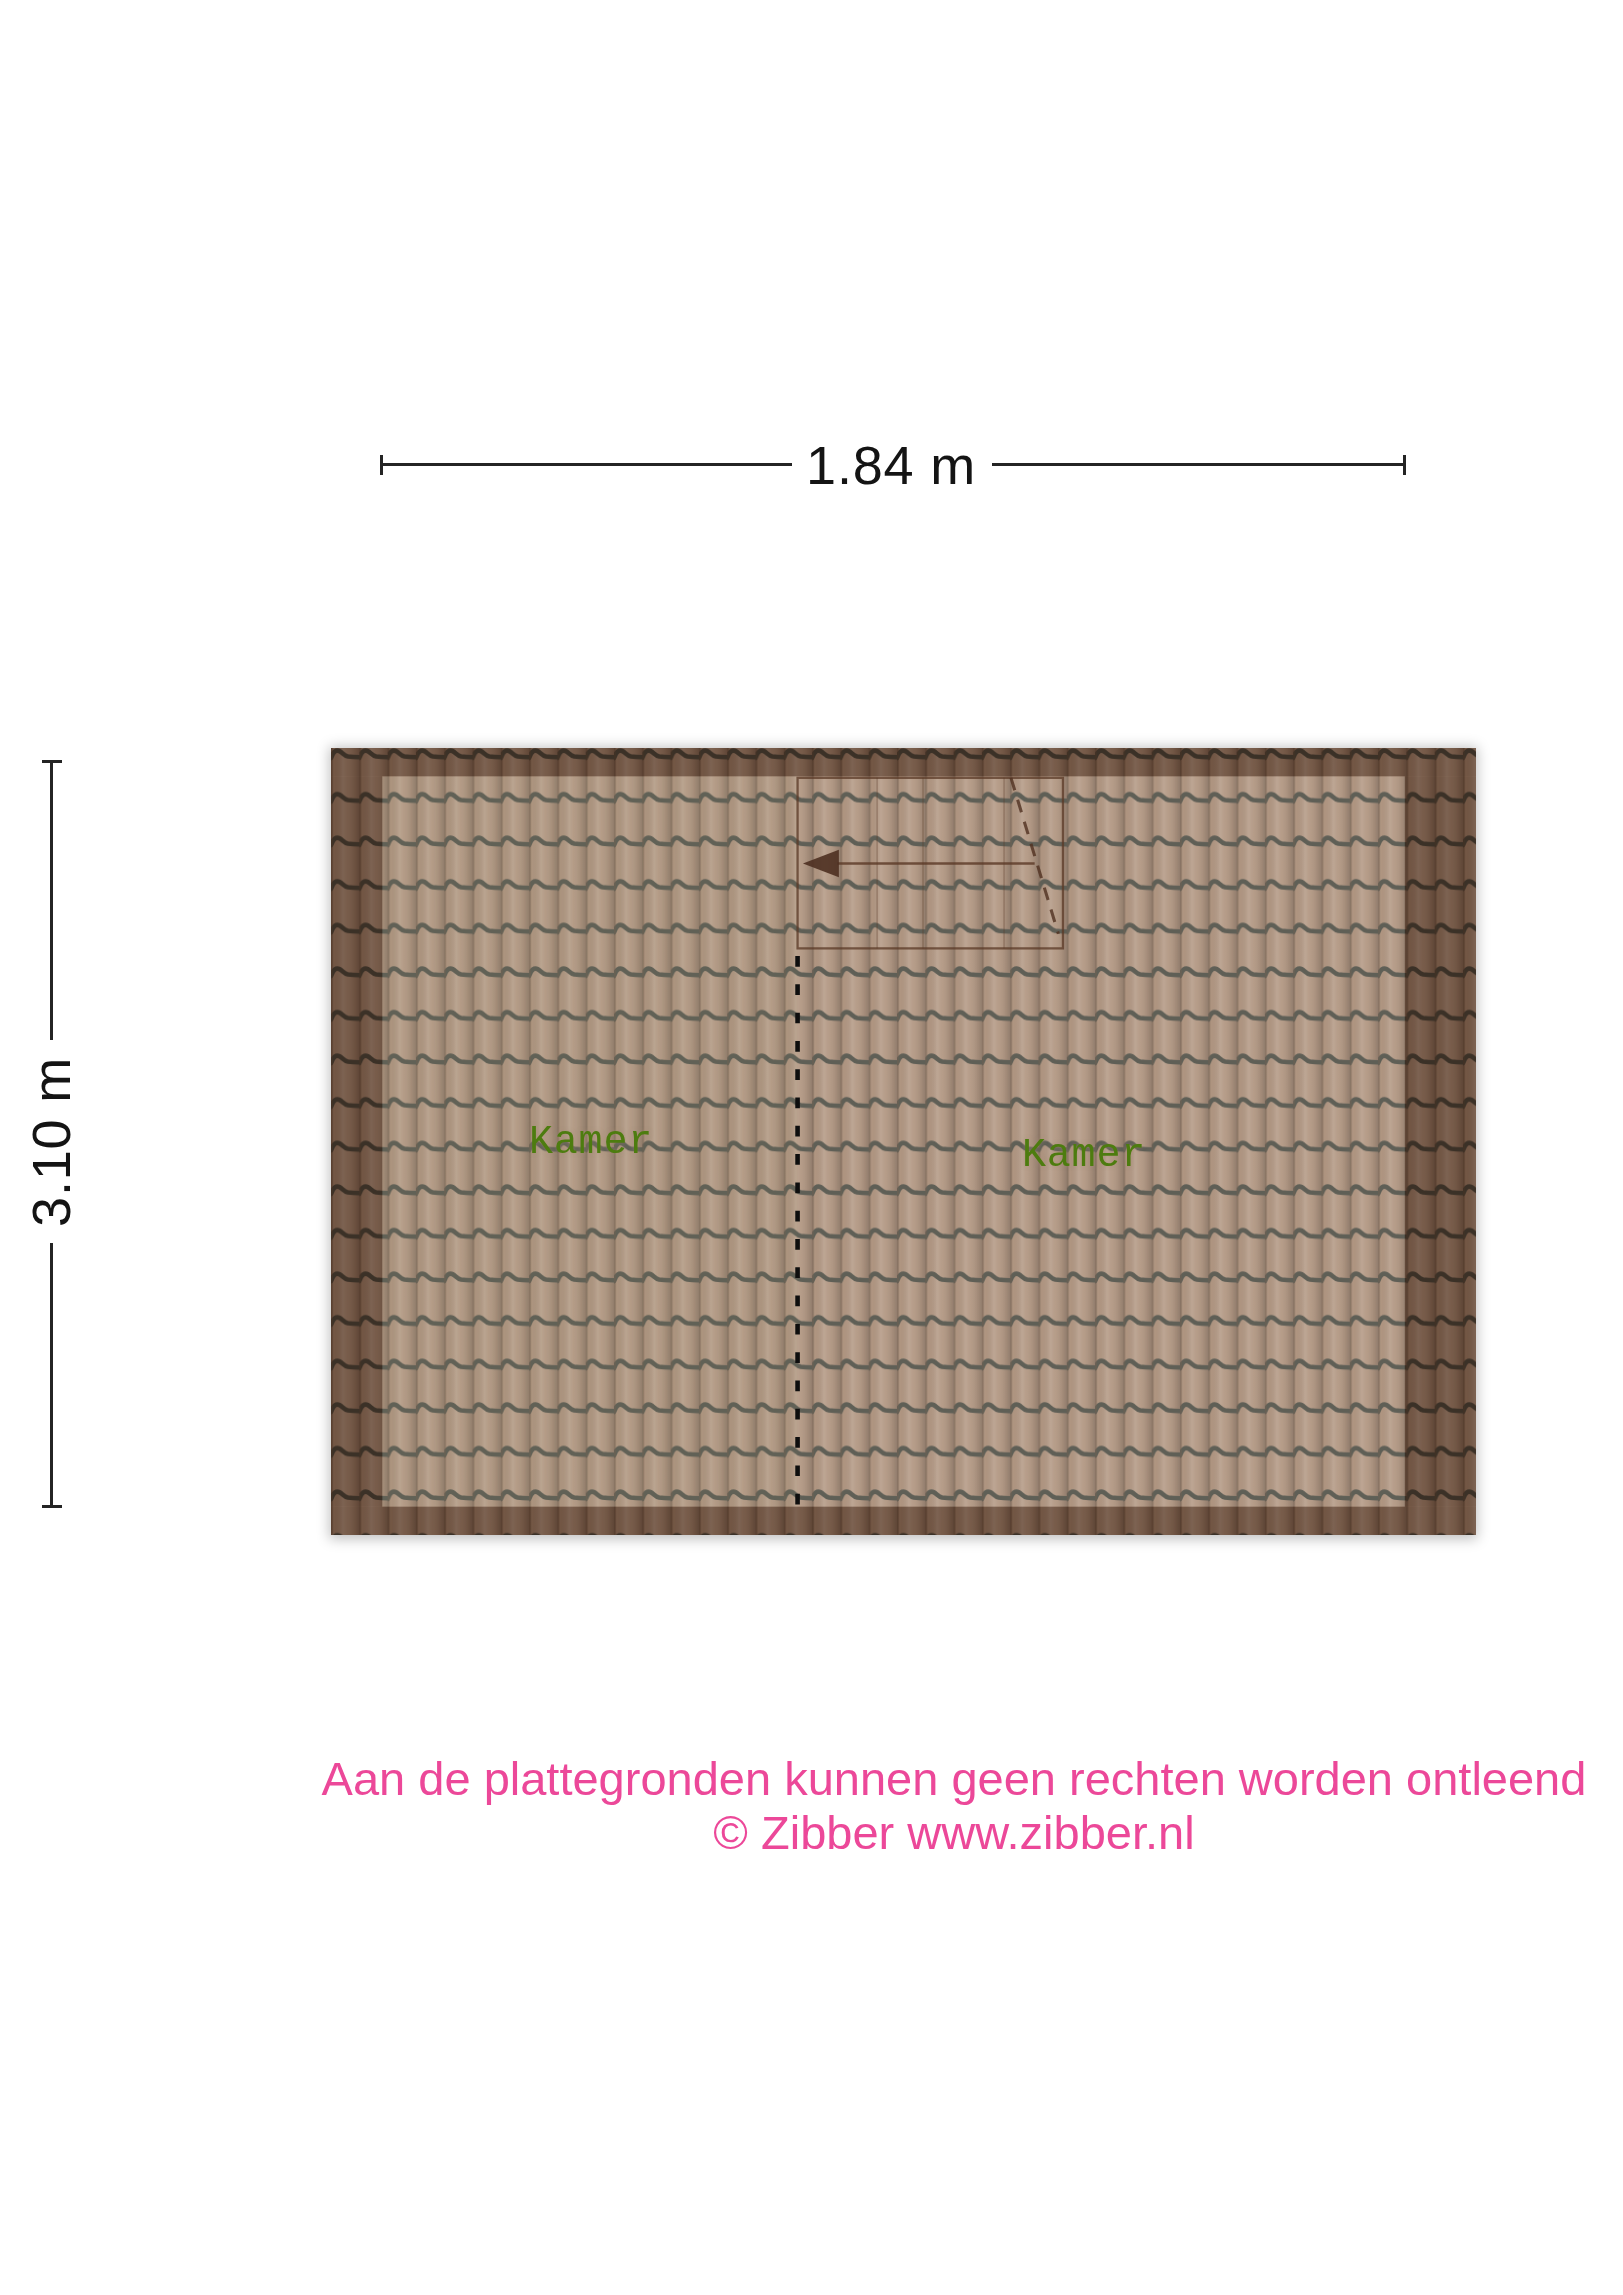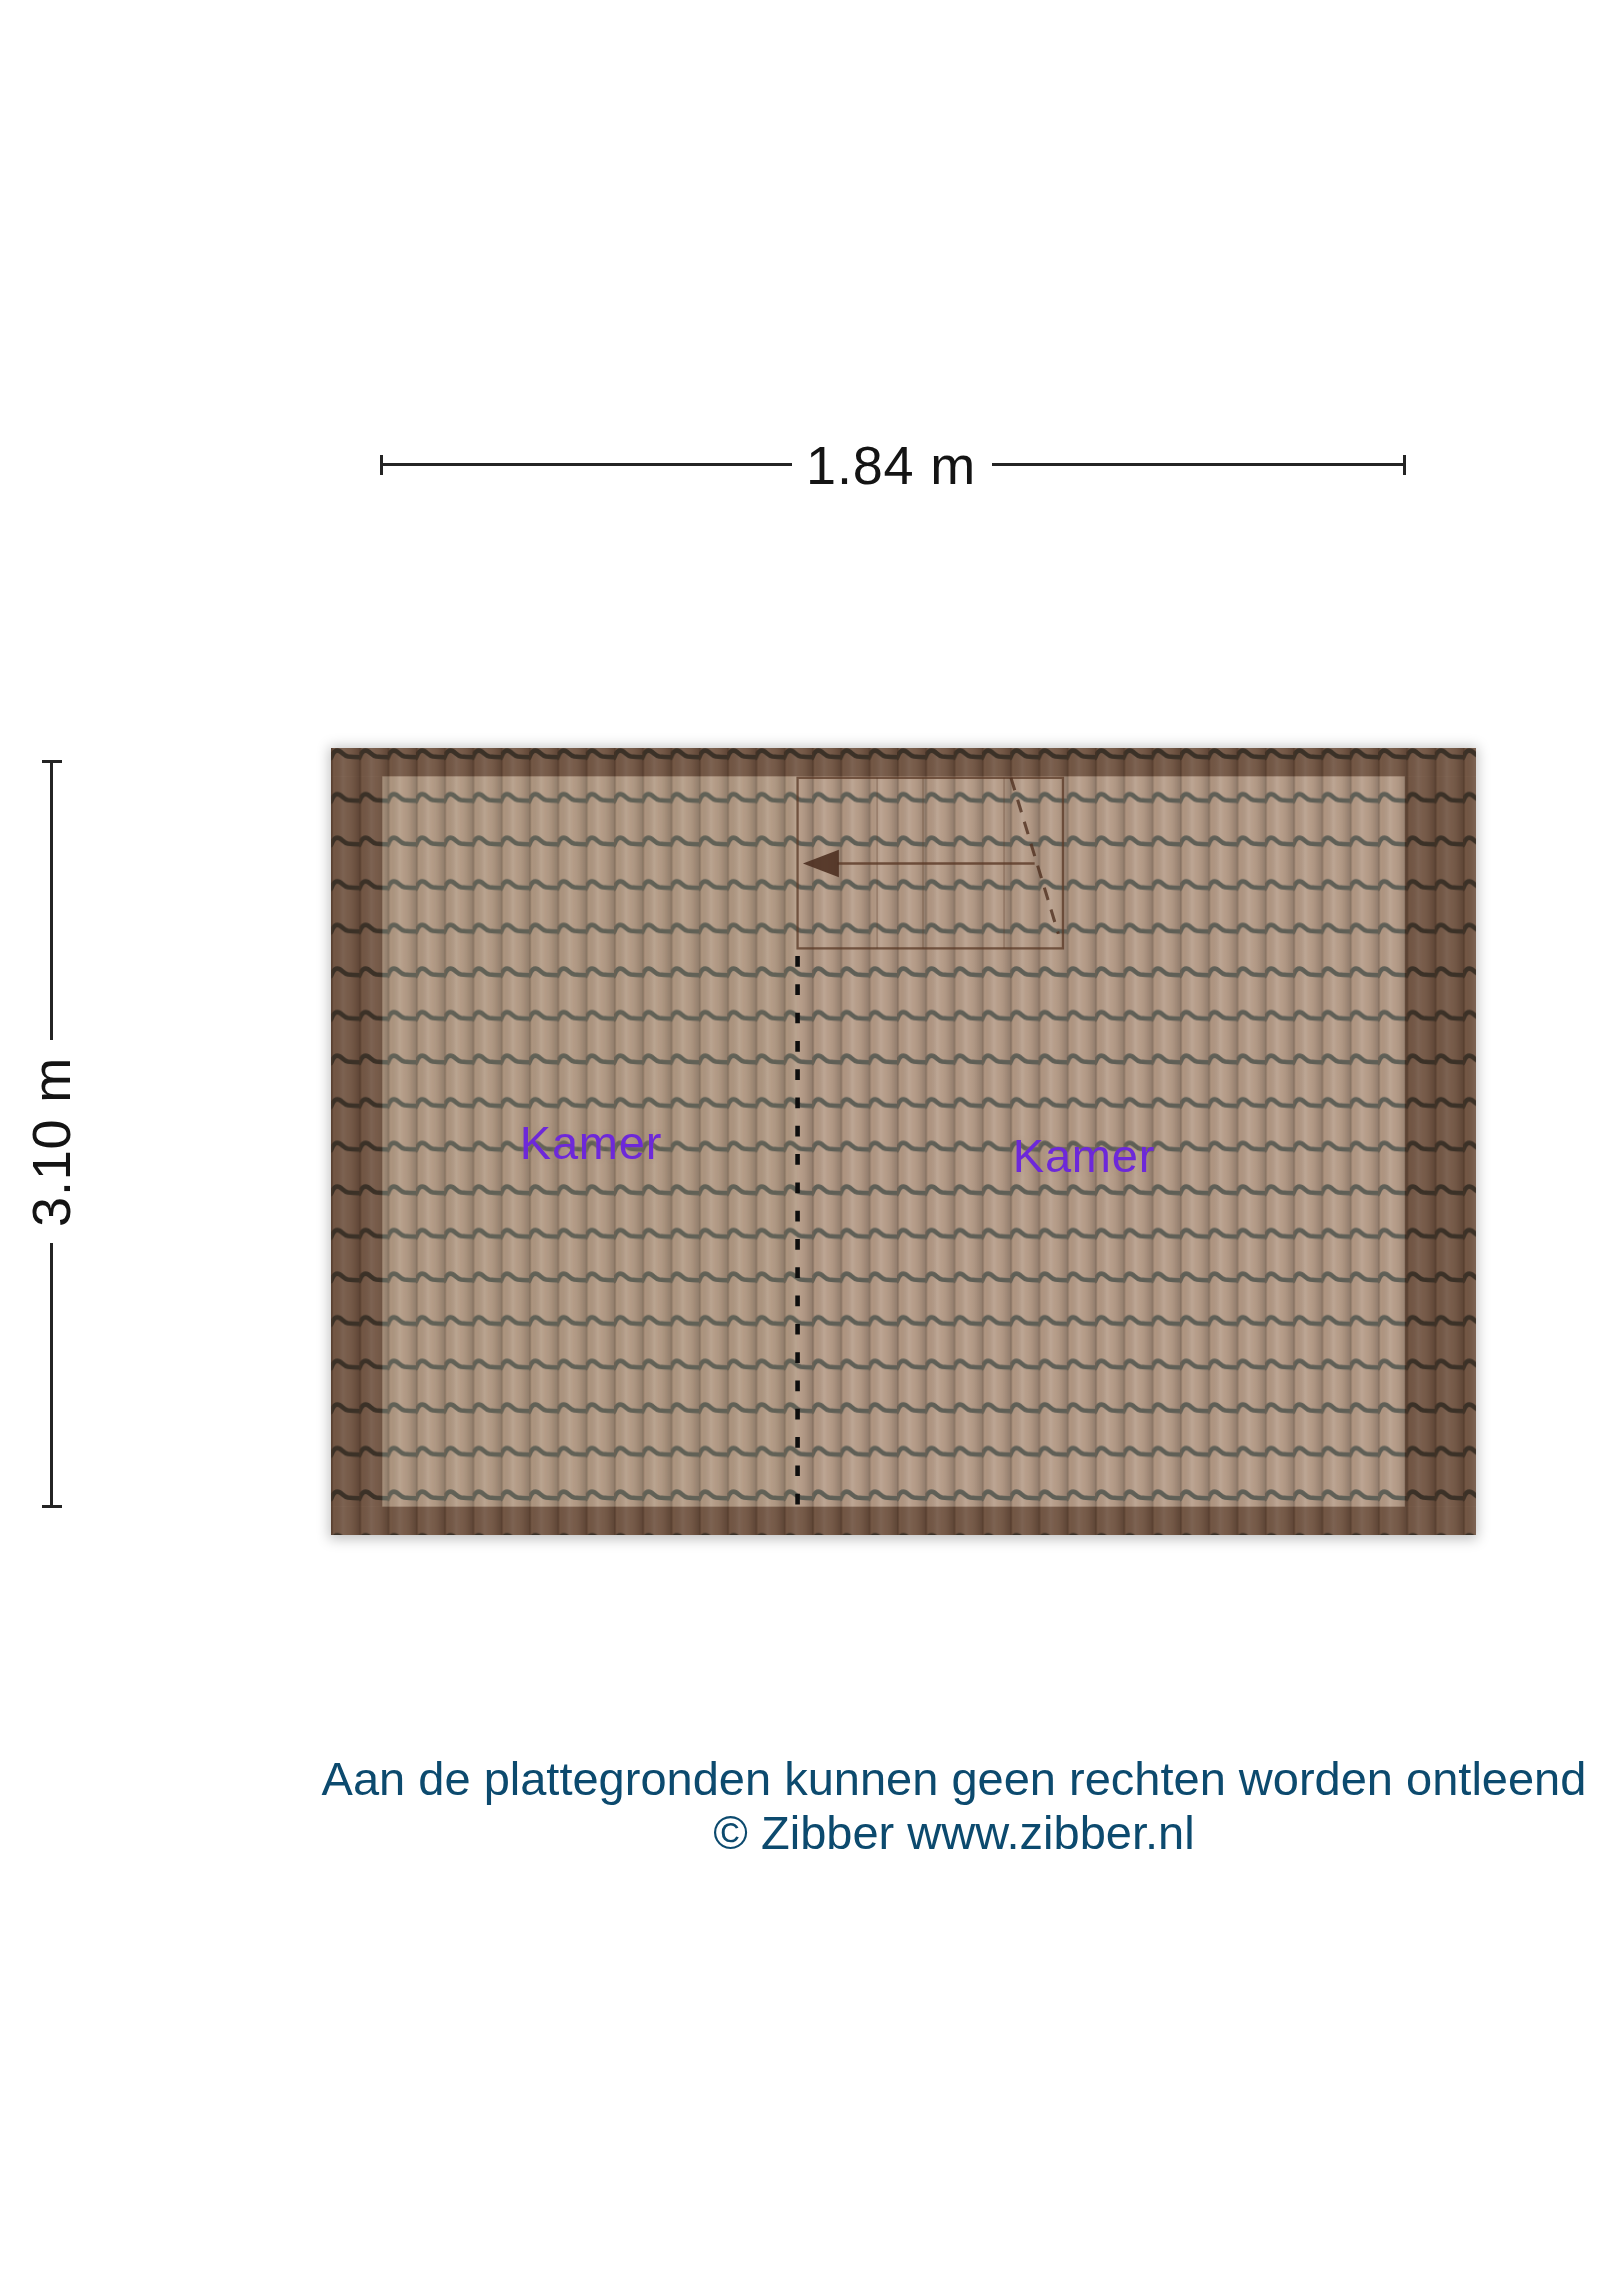--- a/index.html
+++ b/index.html
@@ -56,39 +56,40 @@
     position: absolute;
     left: 331px;
     top: 748px;
     width: 1145px;
     height: 787px;
     box-shadow: 0 1.5px 12.2px 2.3px rgba(0,0,0,0.25);
     background: #a6876f;
   }
   .room-label {
     position: absolute;
-    font-size: 47px;
-    color: #6d28d9;
+    font-size: 40px;
+    color: #4d7c0f;
     letter-spacing: 0.8px;
     white-space: nowrap;
     transform: translate(-50%, -50%);
     text-shadow: 0 0 4.6px rgba(170,140,115,0.5);
+    font-family: Liberation Mono, monospace;
   }
 
   
   .footer {
     position: absolute;
     left: 954px;
     top: 1752px;
     transform: translateX(-50%);
     text-align: center;
     font-size: 47px;
     line-height: 54px;
     white-space: nowrap;
-    color: #0c4a6e;
+    color: #ec4899;
   }
 </style>
 </head>
 <body>
 
 <div>
   <div class="dim-tick-v" style="left:380px; top:455px;"></div>
   <div class="dim-seg-h" style="left:381px; top:463px; width:411px;"></div>
   <div class="dim-label" style="left:891px; top:465px;">1.84 m</div>
   <div class="dim-seg-h" style="left:992px; top:463px; width:412px;"></div>

